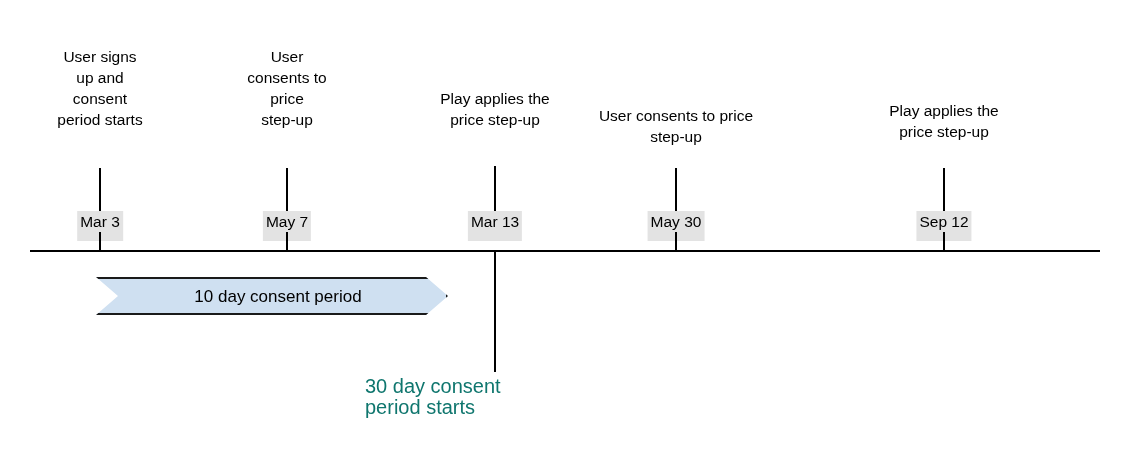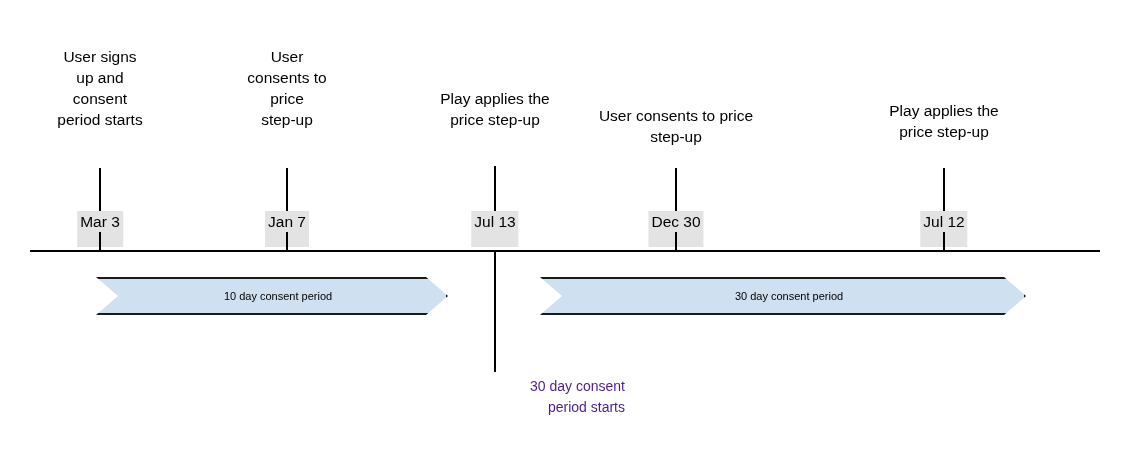--- a/index.html
+++ b/index.html
@@ -59,41 +59,41 @@
   }
 
   .date-chip {
     position: absolute;
     left: 50%;
     transform: translateX(-50%);
     top: 211px;
     background: #e3e3e3;
     font-size: 15.5px;
     line-height: 19px;
-    padding: 1px 3px 16px 3px;
+    padding: 1px 3px 10px 3px;
     white-space: nowrap;
     color: #000000;
   }
 
   
   .below-tick {
     position: absolute;
     width: 2px;
     background: #000000;
     margin-left: -1px;
   }
   .below-caption {
     position: absolute;
     width: 260px;
     margin-left: -130px;
-    text-align: right;
-    font-size: 14px;
+    text-align: left;
+    font-size: 20px;
     line-height: 21px;
     white-space: pre-line;
-    color: #4c1d95;
+    color: #0f766e;
   }
 
   
   .chevron {
     position: absolute;
     height: 38px;
     background: #cfe0f1;
     border: 2px solid #1a1a1a;
     box-sizing: border-box;
     display: flex;
@@ -102,21 +102,21 @@
     clip-path: polygon(
       0% 0%,
       calc(100% - 22px) 0%,
       100% 50%,
       calc(100% - 22px) 100%,
       0% 100%,
       22px 50%
     );
   }
   .chevron-label {
-    font-size: 11px;
+    font-size: 17px;
     line-height: 19px;
     color: #000000;
     white-space: nowrap;
     margin-left: 12px;
   }
 </style>
 </head>
 <body>
 
 <div id="timeline-root">
@@ -132,52 +132,49 @@
     <div class="date-chip">Mar 3</div>
     <div class="event-tick" style="top:232px;height:20px;"></div>
   </div>
 
   <div class="event" style="left:287px;">
     <div class="event-caption" style="top:46px;">User
 consents to
 price
 step-up</div>
     <div class="event-tick" style="top:168px;height:44px;"></div>
-    <div class="date-chip">Jan 7</div>
+    <div class="date-chip">May 7</div>
     <div class="event-tick" style="top:232px;height:20px;"></div>
   </div>
 
   <div class="event" style="left:495px;">
     <div class="event-caption" style="top:88px;">Play applies the
 price step-up</div>
     <div class="event-tick" style="top:166px;height:46px;"></div>
-    <div class="date-chip">Jul 13</div>
+    <div class="date-chip">Mar 13</div>
   </div>
 
   <div class="event" style="left:676px;">
     <div class="event-caption" style="top:105px;">User consents to price
 step-up</div>
     <div class="event-tick" style="top:168px;height:44px;"></div>
-    <div class="date-chip">Dec 30</div>
+    <div class="date-chip">May 30</div>
     <div class="event-tick" style="top:232px;height:20px;"></div>
   </div>
 
   <div class="event" style="left:944px;">
     <div class="event-caption" style="top:100px;">Play applies the
 price step-up</div>
     <div class="event-tick" style="top:168px;height:44px;"></div>
-    <div class="date-chip">Jul 12</div>
+    <div class="date-chip">Sep 12</div>
     <div class="event-tick" style="top:232px;height:20px;"></div>
   </div>
 
   <div class="below-tick" style="left:495px;top:250px;height:122px;"></div>
   <div class="below-caption" style="left:495px;top:376px;">30 day consent
 period starts</div>
 
   <div class="chevron" style="left:96px;top:277px;width:352px;">
     <span class="chevron-label">10 day consent period</span>
   </div>
 
-  <div class="chevron" style="left:540px;top:277px;width:486px;">
-    <span class="chevron-label">30 day consent period</span>
-  </div>
 
 </div>
 
 </body></html>

